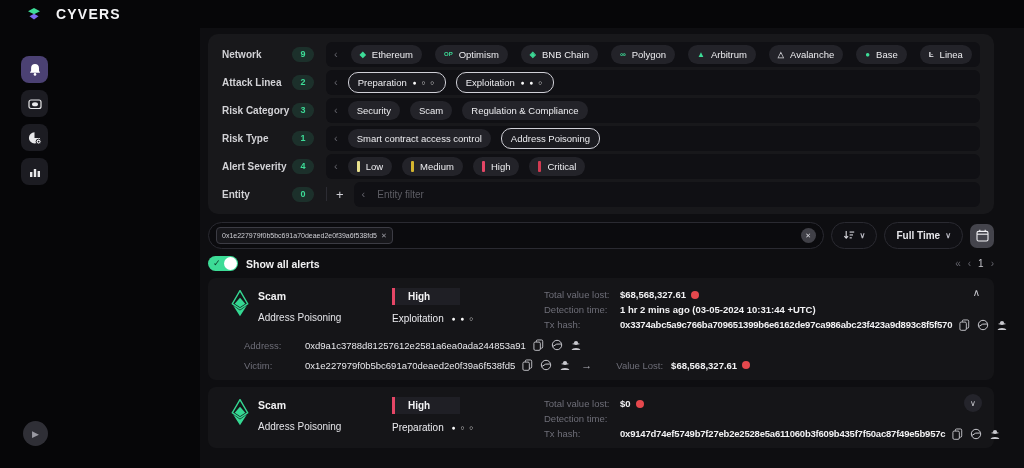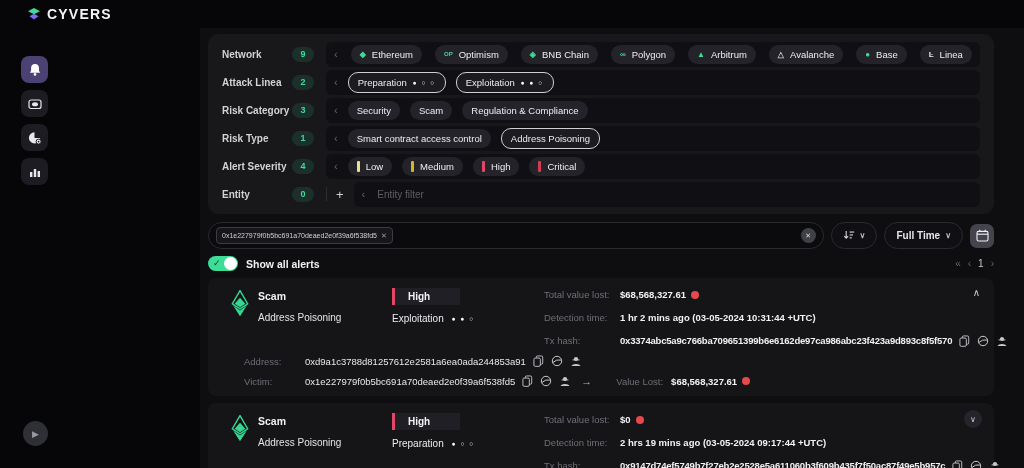--- a/index.html
+++ b/index.html
@@ -1,21 +1,21 @@
 <!DOCTYPE html>
 <html><head>
 <meta charset="utf-8">
 <style>
   html,body{margin:0;padding:0}
   body{width:1024px;height:468px;background:#060608;font-family:"Liberation Sans",sans-serif;
        position:relative;overflow:hidden;color:#e8e8ea;-webkit-font-smoothing:antialiased}
 
   
   .topbar{position:absolute;top:0;left:0;right:0;height:28px;background:#060608;
-          display:flex;align-items:center;padding-left:26px;gap:5px;z-index:5}
+          display:flex;align-items:center;padding-left:26px;gap:14px;z-index:5}
   .brand-text{font-size:14px;font-weight:bold;letter-spacing:1.2px;color:#f4f4f6}
 
   
   .rail{position:absolute;top:28px;left:0;width:200px;bottom:0;background:#060608}
   .side-btns{position:absolute;top:28px;left:21px;display:flex;flex-direction:column;gap:7px}
   .side-btn{width:27px;height:27px;border-radius:8px;background:#1c1c22;
             display:flex;align-items:center;justify-content:center;cursor:pointer}
   .side-btn.active{background:#4b4173}
   .play-btn{position:absolute;bottom:22px;left:23px;width:25px;height:25px;border-radius:50%;
             background:#2f2f36;color:#9a9aa2;font-size:9px;display:flex;align-items:center;justify-content:center}
@@ -76,21 +76,21 @@
   .card-top{display:flex;align-items:flex-start}
   .eth-badge{width:36px;flex:none;display:flex;justify-content:center;padding-top:3px}
   .cat-col{width:134px;flex:none;display:flex;flex-direction:column;gap:10px;padding-top:3px}
   .cat{font-size:10.5px;font-weight:bold;color:#f0f0f2}
   .rtype{font-size:10px;color:#e4e4e8}
   .sev-col{width:152px;flex:none;display:flex;flex-direction:column;gap:8px;padding-top:1px}
   .sev-badge{display:flex;align-items:center;gap:13px;background:#1f1f25;height:17px;width:68px}
   .sev-badge .sev-bar{height:17px;border-radius:0}
   .sev-text{font-size:10px;font-weight:bold;color:#f2f2f4}
   .phase-line{font-size:10px;color:#ececf0;display:flex;gap:8px;align-items:center}
-  .info-col{flex:1;display:flex;flex-direction:column;gap:10px;padding-top:1px}
+  .info-col{flex:1;display:flex;flex-direction:column;gap:2px;padding-top:1px}
   .info-line{display:flex;font-size:9.5px;align-items:center;height:13px}
   .info-label{width:76px;color:#6e6e78;flex:none}
   .info-value{color:#f2f2f4;font-weight:bold;display:flex;align-items:center;gap:5px;white-space:nowrap}
   .hashtext{letter-spacing:-0.2px}
   .red-dot{width:8px;height:8px;border-radius:50%;display:inline-block;flex:none}
   .mini-icon{display:inline-flex;cursor:pointer;margin-left:2px}
   .expand-btn{position:absolute;right:14px;top:9px;color:#cacad0;font-size:10px;cursor:pointer}
   .expand-circle{right:12px;top:7px;width:18px;height:18px;border-radius:50%;background:#24242b;
                  display:flex;align-items:center;justify-content:center;font-size:8px}
   .party-row{display:flex;align-items:center;margin-top:8px;padding-left:22px;font-size:9.5px;gap:5px}
@@ -468,21 +468,20 @@
       <div class="info-col">
         <div class="info-line">
           <span class="info-label">Total value lost:</span>
           <span class="info-value">
             <span>$0</span>
             <span class="red-dot" style="background: rgb(229, 72, 77);"></span>
           </span>
         </div>
         <div class="info-line">
           <span class="info-label">Detection time:</span>
-          <span class="info-value">2 hrs 19 mins ago (03-05-2024 09:17:44 +UTC)</span>
         </div>
         <div class="info-line">
           <span class="info-label">Tx hash:</span>
           <span class="info-value">
             <span class="hashtext">0x9147d74ef5749b7f27eb2e2528e5a611060b3f609b435f7f50ac87f49e5b957c</span>
             <span class="mini-icon">
               <svg width="11" height="12" viewBox="0 0 12 13">
                   <rect x="3.6" y="1" width="7" height="9" rx="1.4" fill="none" stroke="#c8c8ce" stroke-width="1"></rect>
                   <rect x="1" y="3.3" width="7" height="9" rx="1.4" fill="#151518" stroke="#c8c8ce" stroke-width="1"></rect>
                 </svg>

